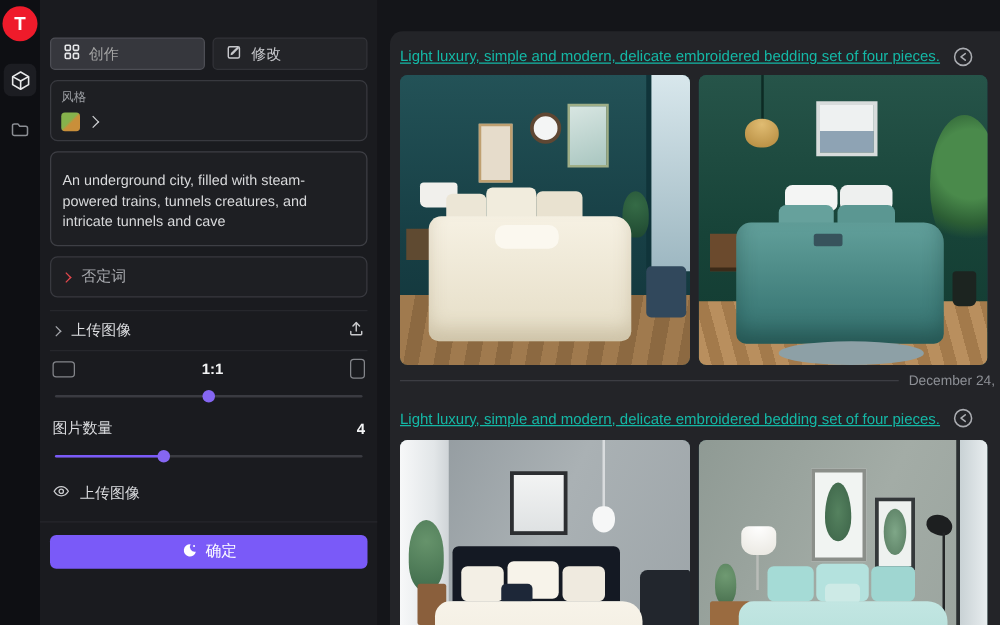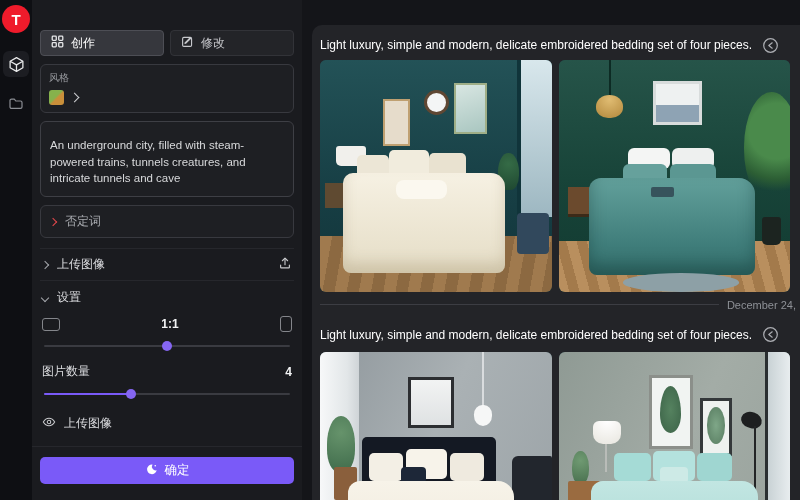--- a/index.html
+++ b/index.html
@@ -18,21 +18,21 @@
           color:#fff; font-weight:bold; font-size:15px; }
   .rail-item { width:26px; height:26px; display:flex; align-items:center; justify-content:center; border-radius:6px; }
   .rail-item.first { margin-top:18px; background:#1c1d22; }
   .rail-item + .rail-item { margin-top:14px; }
   .rail svg { display:block; }
 
   
   .panel { position:absolute; left:32px; top:0; width:270px; height:500px; background:#1a1b1f; padding:30px 8px 0 8px; }
   .tabs { display:flex; gap:6px; }
   .tab { flex:1; height:26px; display:flex; align-items:center; gap:7px; padding:0 10px; border-radius:4px; font-size:12px; cursor:pointer; }
-  .tab.active { background:#36373d; border:1px solid #4d4e55; color:#ffffff; }
+  .tab.active { background:#36373d; border:1px solid #4d4e55; color:#a3a3a3; }
   .tab.inactive { background:#232428; border:1px solid #323338; color:#c7c8cc; }
 
   .box { border:1px solid #38393f; border-radius:6px; background:#1e1f23; }
   .style-box { margin-top:8px; padding:6px 8px 7px 8px; }
   .mini-label { font-size:10px; color:#9b9da2; }
   .style-row { display:flex; align-items:center; gap:7px; margin-top:5px; }
   .style-thumb { width:15px; height:15px; border-radius:3px; background:linear-gradient(135deg,#86b24c 0 45%,#c98f3a 55%); }
   .style-name { font-size:12px; color:#eceded; flex:1; }
 
   .chev { width:6px; height:6px; border-right:1.5px solid #a5a7ac; border-bottom:1.5px solid #a5a7ac; display:inline-block; flex:none; }
@@ -72,21 +72,21 @@
 
   .panel-divider { height:1px; background:#26272c; margin:14px -8px 0 -8px; }
 
   .confirm-btn { margin-top:10px; width:100%; height:27px; border:none; border-radius:5px; background:#7a5af8; color:#fff;
                  font-size:12.5px; font-family:inherit; display:flex; align-items:center; justify-content:center; gap:7px; cursor:pointer; }
 
   
   .content { position:absolute; left:302px; top:0; right:0; height:500px; background:#141519; }
   .card { position:absolute; left:10px; right:0; top:25px; bottom:0; background:#232428; border-radius:10px 0 0 0; padding:5px 10px 0 8px; overflow:hidden; }
   .prompt-row { height:30px; display:flex; align-items:center; gap:10px; }
-  .prompt-row .ptext { font-size:12px; color:#ffffff; }
+  .prompt-row .ptext { font-size:12px; color:#14b8a6;text-decoration:underline; }
   .redo { width:17px; height:17px; flex:none; }
   .grid { display:flex; gap:7px; }
   .shot { width:calc((100% - 7px)/2); aspect-ratio:1/1; border-radius:6px; position:relative; overflow:hidden; background:#1d3f44; }
   .shot * { position:absolute; }
   .date-row { height:26px; display:flex; align-items:center; margin-right:-6px; }
   .date-row .line { flex:1; height:1px; background:#3c3d43; }
   .date-row .dtext { margin-left:8px; font-size:11px; color:#8d9096; white-space:nowrap; }
   .prompt-row.second { height:34px; }
 
   
@@ -169,24 +169,20 @@
     <span class="grow"></span>
     <span>
       <svg width="14" height="14" viewBox="0 0 16 16" fill="none" stroke="#c9cacd" stroke-width="1.3" stroke-linecap="round" stroke-linejoin="round">
         <path d="M8 10V3"></path>
           <path d="M5 5.4 8 2.4l3 3"></path>
           <path d="M3 10.5v2.3c0 .4.3.7.7.7h8.6c.4 0 .7-.3.7-.7v-2.3"></path>
       </svg>
     </span>
   </div>
 
-  <div class="row-line settings-row">
-    <span class="chev down"></span>
-    <span>设置</span>
-  </div>
 
   <div class="ratio-block">
     <div class="ratio-top">
       <span class="frame-land"></span>
       <span class="ratio-val">1:1</span>
       <span class="frame-port"></span>
     </div>
     <div class="slider">
       <span class="track"></span>
       <span class="thumb" style="left:calc(50% - 5px);"></span>

